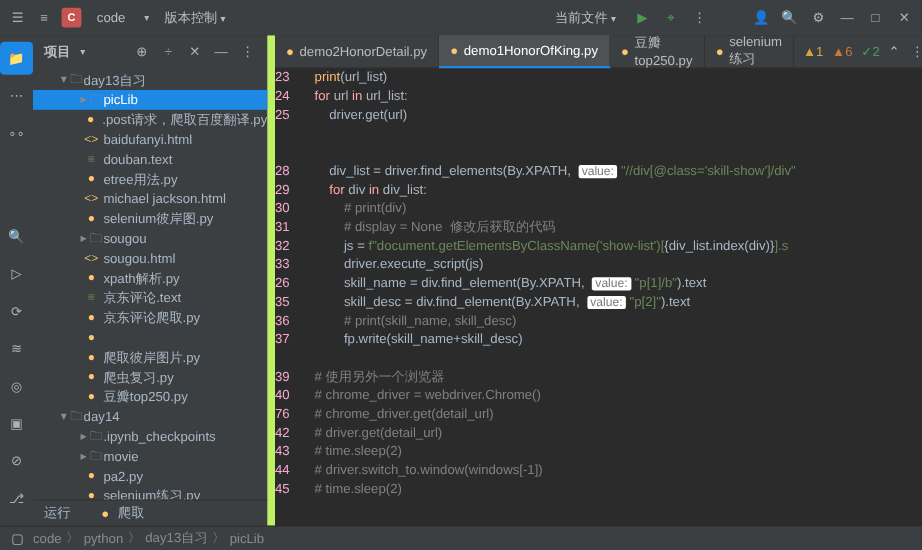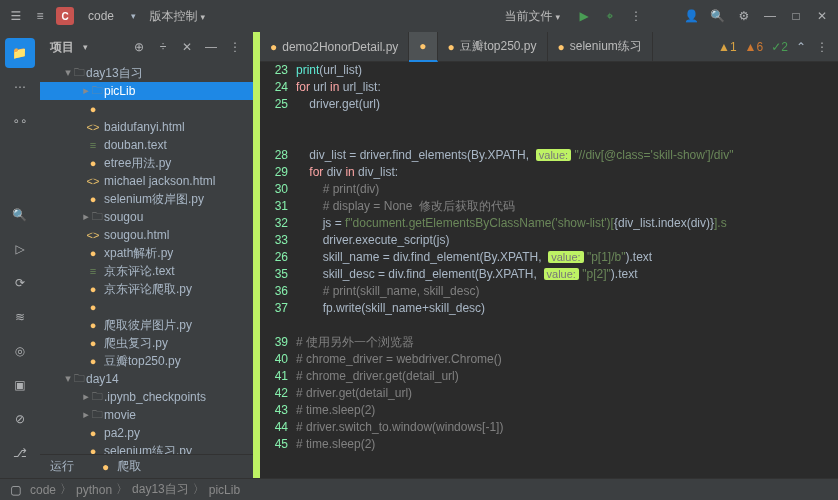--- a/index.html
+++ b/index.html
@@ -36,29 +36,29 @@
 .editor{flex:1;display:flex;flex-direction:column;background:#2b2b2b}
 .tabs{height:30px;display:flex;align-items:center;background:#3c3f41;border-bottom:1px solid #323232}
 .tab{height:30px;display:flex;align-items:center;padding:0 10px;gap:5px;color:#bbb;cursor:pointer;border-right:1px solid #323232}
 .tab.active{background:#4e5254;color:#fff;border-bottom:2px solid #1e88e5}
 .tab .ti-py{color:#ffc66d}
 .tabs-right{margin-left:auto;display:flex;align-items:center;gap:8px;padding:0 8px;font-size:11px}
 .warn{color:#d9a343}
 .err{color:#cc7832}
 .chk{color:#499c54}
 .code{flex:1;display:flex;overflow:auto;font-family:Consolas,monospace}
-.gutter{width:36px;text-align:right;padding-right:8px;color:#86efac;user-select:none}
+.gutter{width:36px;text-align:left;padding-right:8px;color:#f9a8d4;user-select:none}
 .gutter div{height:17px;line-height:17px}
 .lines{flex:1}
 .lines div{height:17px;line-height:17px;white-space:pre}
 .kw{color:#fca5a5}
 .str{color:#6a8759}
 .cm{color:#808080}
-.fn{color:#5eead4}
-.hint{color:#787878;background:#bef264;padding:0 3px;border-radius:2px;font-size:11px}
+.fn{color:#fdba74}
+.hint{color:#787878;background:#ffffff;padding:0 3px;border-radius:2px;font-size:11px}
 .status{height:22px;background:#3c3f41;display:flex;align-items:center;padding:0 8px;gap:6px;font-size:11px;color:#8a8a8a;border-top:1px solid #323232}
 .crumb{display:flex;align-items:center;gap:4px}
 .status-right{margin-left:auto;display:flex;gap:14px}
 .badge-x{width:16px;height:16px;background:#3ba25b;border-radius:50%;color:#fff;display:inline-flex;align-items:center;justify-content:center;font-size:10px;font-weight:bold}
 </style>
 </head>
 <body>
 
 <div class="titlebar">
   <div class="tb-left">
@@ -117,20 +117,21 @@
         <div class="tree-item indent1">
           <span class="ti-icon ti-fold">▾ 🗀</span>
           <span>day13自习</span>
         </div>
         <div class="tree-item indent2 sel">
           <span class="ti-icon ti-fold">▸ 🗀</span>
           <span>picLib</span>
         </div>
         <div class="tree-item indent2">
           <span class="ti-icon ti-py">●</span>
+          <span>.post请求，爬取百度翻译.py</span>
         </div>
         <div class="tree-item indent2">
           <span class="ti-icon ti-html">&lt;&gt;</span>
           <span>baidufanyi.html</span>
         </div>
         <div class="tree-item indent2">
           <span class="ti-icon ti-txt">≡</span>
           <span>douban.text</span>
         </div>
         <div class="tree-item indent2">
@@ -209,20 +210,21 @@
   </div>
 
   <div class="editor">
     <div class="tabs" id="tabs">
       <div class="tab">
           <span class="ti-py">●</span>
           <span>demo2HonorDetail.py</span>
         </div>
         <div class="tab active">
           <span class="ti-py">●</span>
+          <span>demo1HonorOfKing.py</span>
         </div>
         <div class="tab">
           <span class="ti-py">●</span>
           <span>豆瓣top250.py</span>
         </div>
         <div class="tab">
           <span class="ti-py">●</span>
           <span>selenium练习</span>
         </div>
         <div class="tabs-right" id="tabs-right">
@@ -246,21 +248,21 @@
           <div>31</div>
           <div>32</div>
           <div>33</div>
           <div>26</div>
           <div>35</div>
           <div>36</div>
           <div>37</div>
           <div></div>
           <div>39</div>
           <div>40</div>
-          <div>41</div>
+          <div>76</div>
           <div>42</div>
           <div>43</div>
           <div>44</div>
           <div>45</div>
         </div>
       <div class="lines" id="lines">
           <div><span class="fn">print</span>(url_list)</div>
           <div><span class="kw">for</span> url <span class="kw">in</span> url_list:</div>
           <div>    driver.get(url)</div>
           <div></div>

